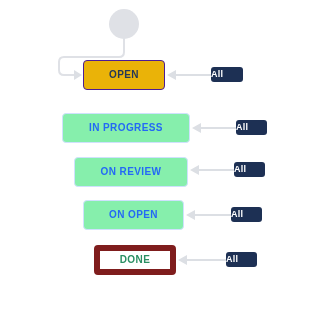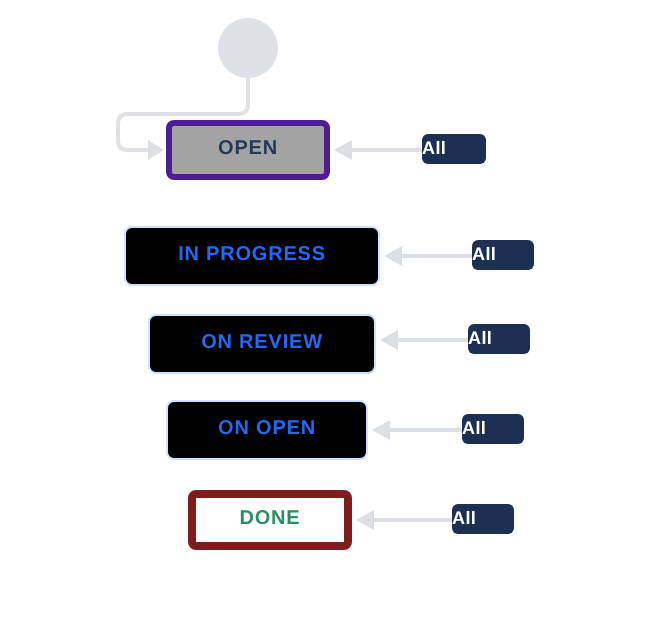--- a/index.html
+++ b/index.html
@@ -34,32 +34,32 @@
     justify-content: center;
     border-radius: 4px;
     letter-spacing: 0.4px;
     font-weight: bold;
     font-size: 10px;
     line-height: 1;
     white-space: nowrap;
     font-family: "Liberation Sans", sans-serif;
   }
   .status-node.grey {
-    background: #a3a3a3;
-    border: 3px solid #4c1d95;
+    background: #eab308;
+    border: 1px solid #4c1d95;
     color: #253858;
   }
   .status-node.blue {
-    background: #000000;
+    background: #86efac;
     border: 1px solid #cfe1fd;
     color: #2469f5;
   }
   .status-node.green {
     background: #ffffff;
-    border: 4px solid #7f1d1d;
+    border: 6px solid #7f1d1d;
     color: #2a8f63;
   }
   .all-badge {
     position: absolute;
     box-sizing: border-box;
     display: flex;
     align-items: center;
     justify-content: flex-start;
     background: #1d3054;
     color: #ffffff;

